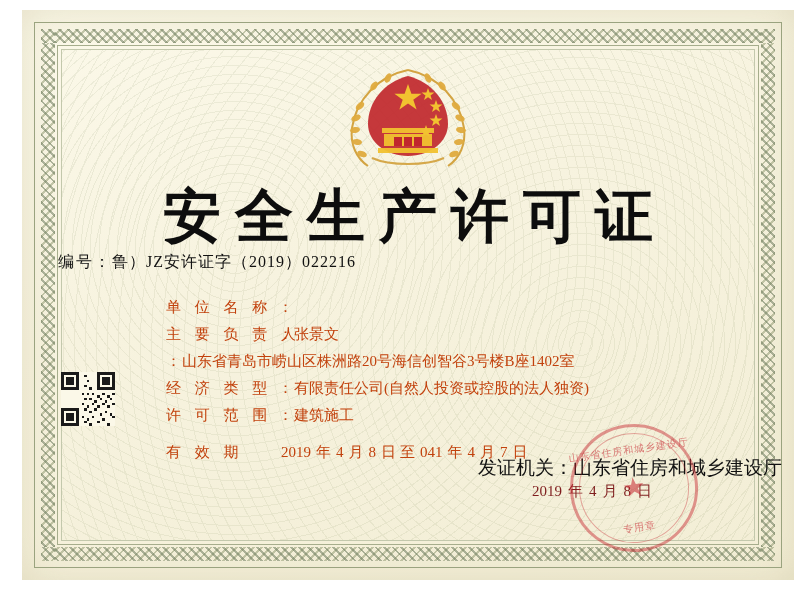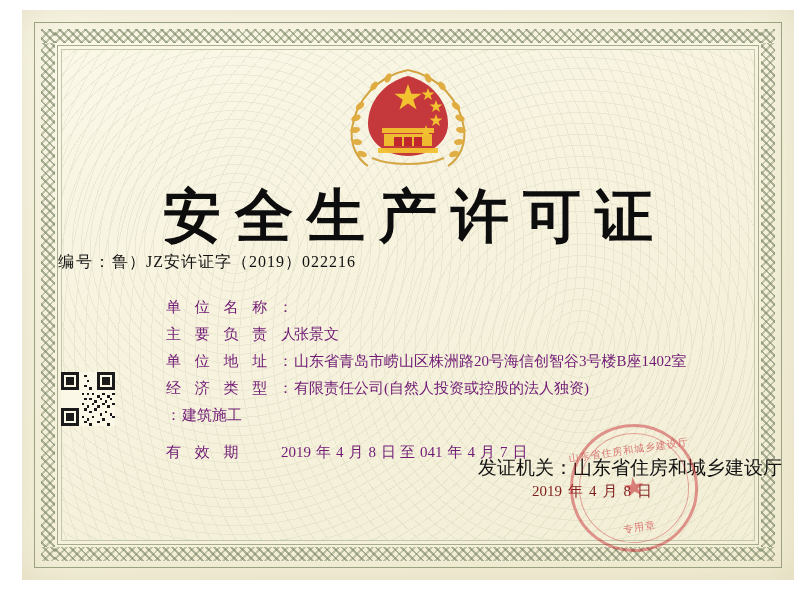--- a/index.html
+++ b/index.html
@@ -139,21 +139,21 @@
   }
   .serial .sn-label { letter-spacing: 2px; }
 
   
   .fields {
     position: absolute;
     left: 158px;
     top: 298px;
     width: 520px;
     font-size: 15px;
-    color: #701a75;
+    color: #c2410c;
   }
   .field-row {
     display: flex;
     align-items: baseline;
     height: 27px;
     white-space: nowrap;
   }
   .field-label {
     width: 112px;
     display: inline-block;
@@ -341,32 +341,32 @@
       <span class="field-colon">：</span>
     </div>
 
     <div class="field-row">
       <span class="field-label">主 要 负 责 人</span>
       <span class="field-colon">：</span>
       <span class="field-value">张景文</span>
     </div>
 
     <div class="field-row">
-      <span class="field-label">单 位 地 址</span>
       <span class="field-colon">：</span>
       <span class="field-value">山东省青岛市崂山区株洲路20号海信创智谷3号楼B座1402室</span>
     </div>
 
     <div class="field-row">
       <span class="field-label">经 济 类 型</span>
       <span class="field-colon">：</span>
       <span class="field-value">有限责任公司(自然人投资或控股的法人独资)</span>
     </div>
 
     <div class="field-row">
+      <span class="field-label">许 可 范 围</span>
       <span class="field-colon">：</span>
       <span class="field-value">建筑施工</span>
     </div>
 
     <div class="validity">
       <span class="field-label">有 效 期</span>
       <span class="date-num">2019</span>
       <span class="date-ch">年</span>
       <span class="date-num">4</span>
       <span class="date-ch">月</span>

